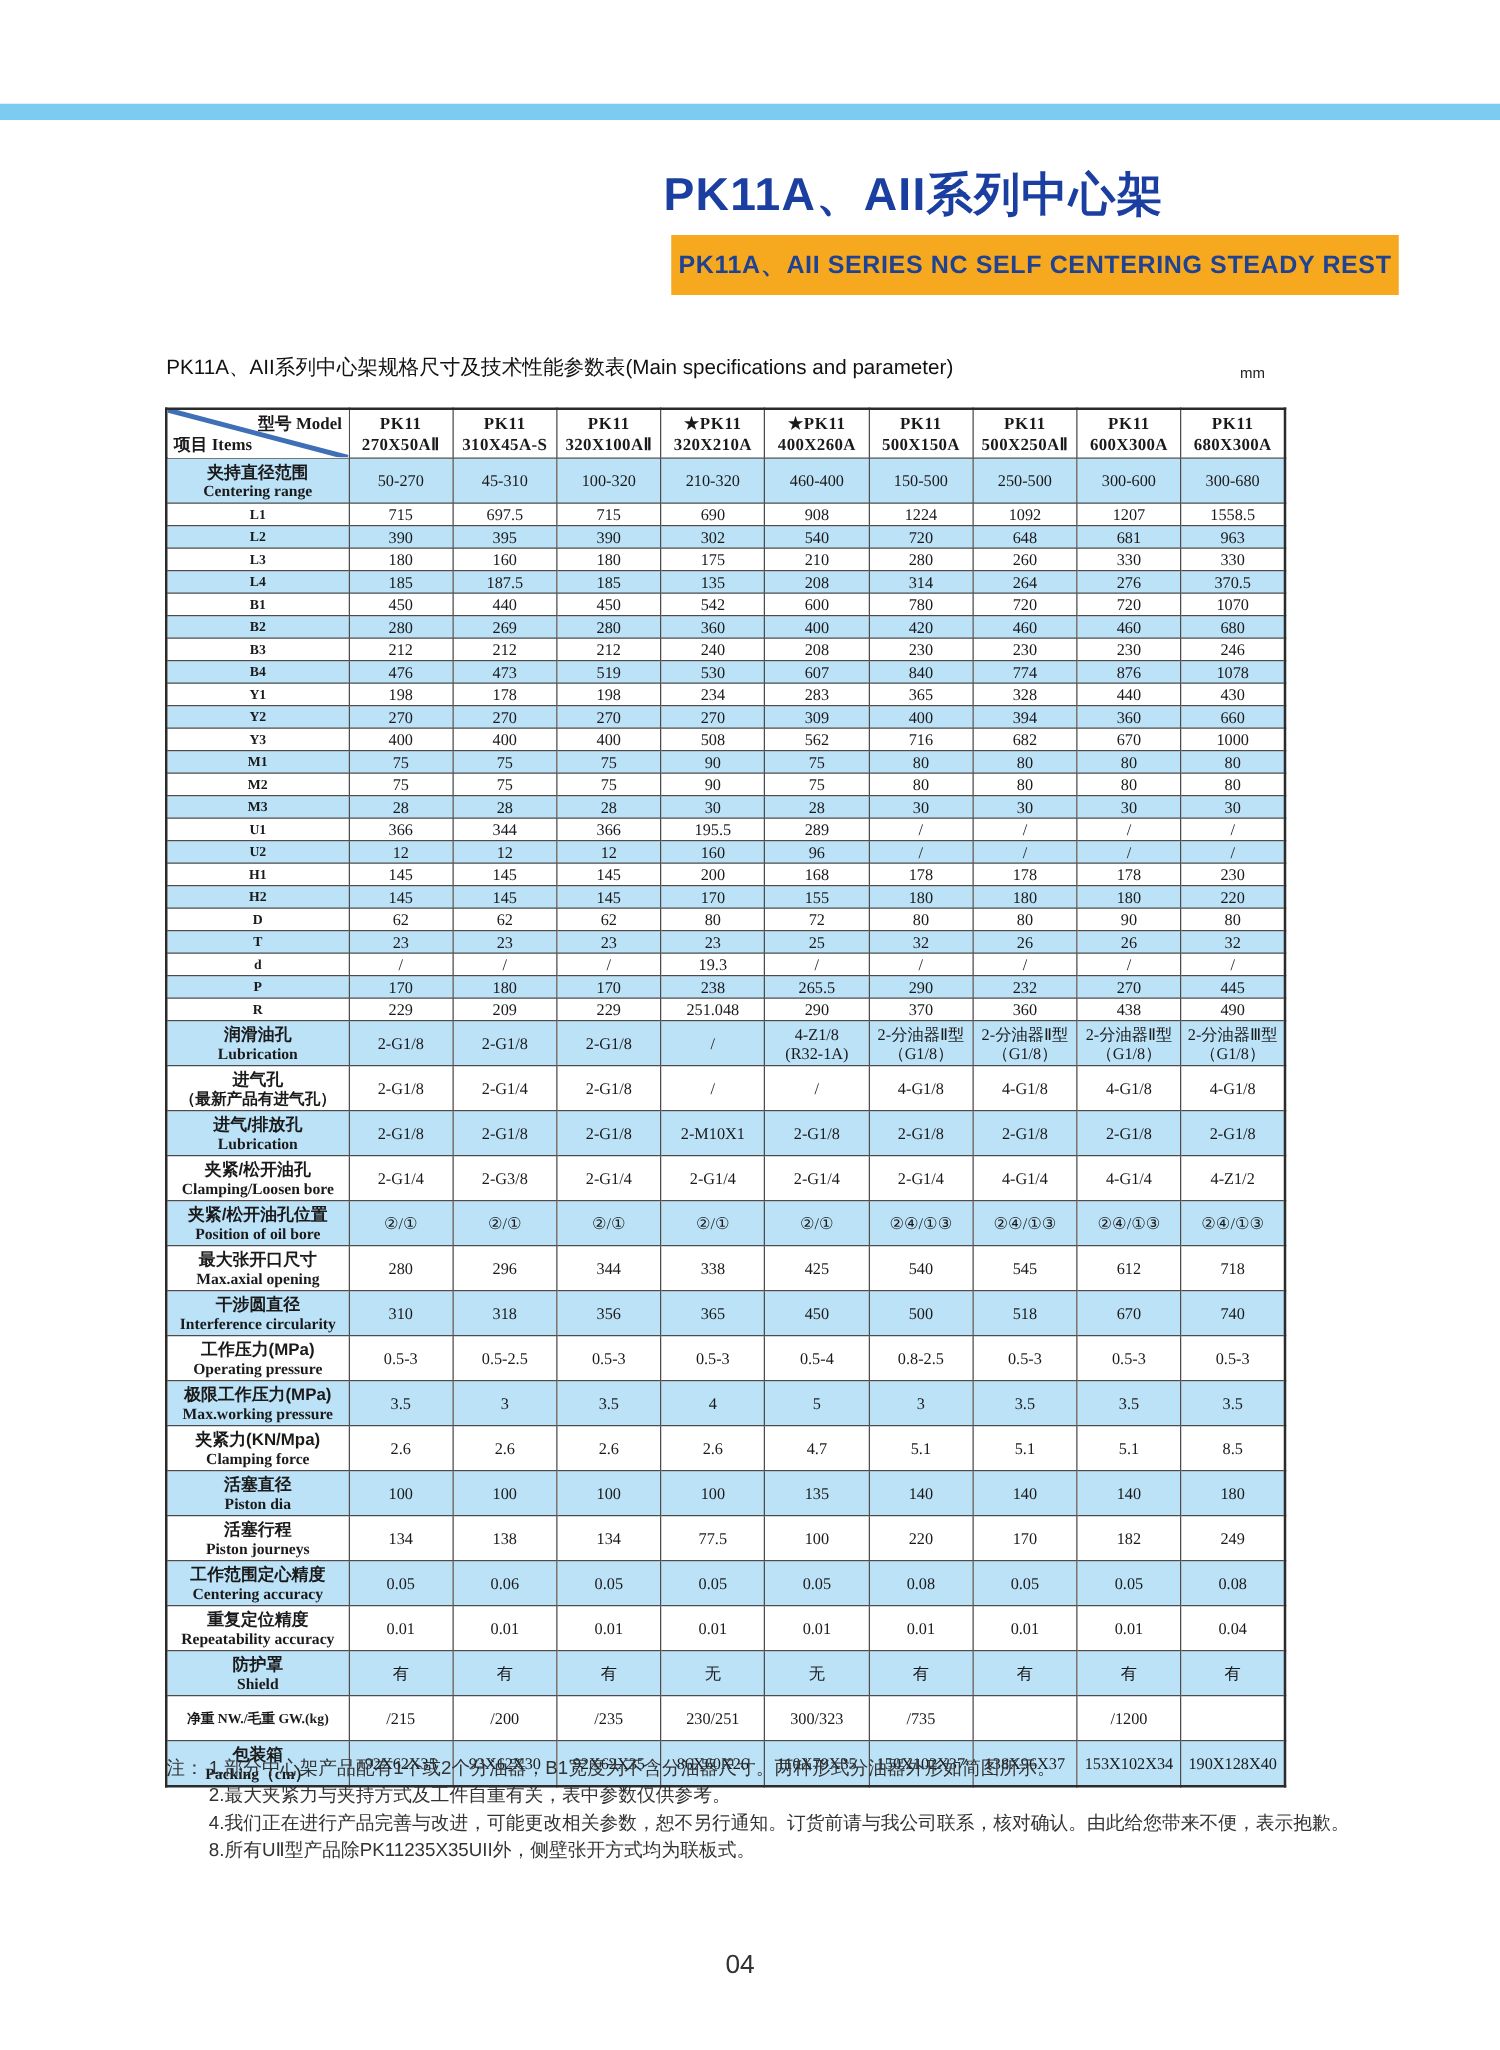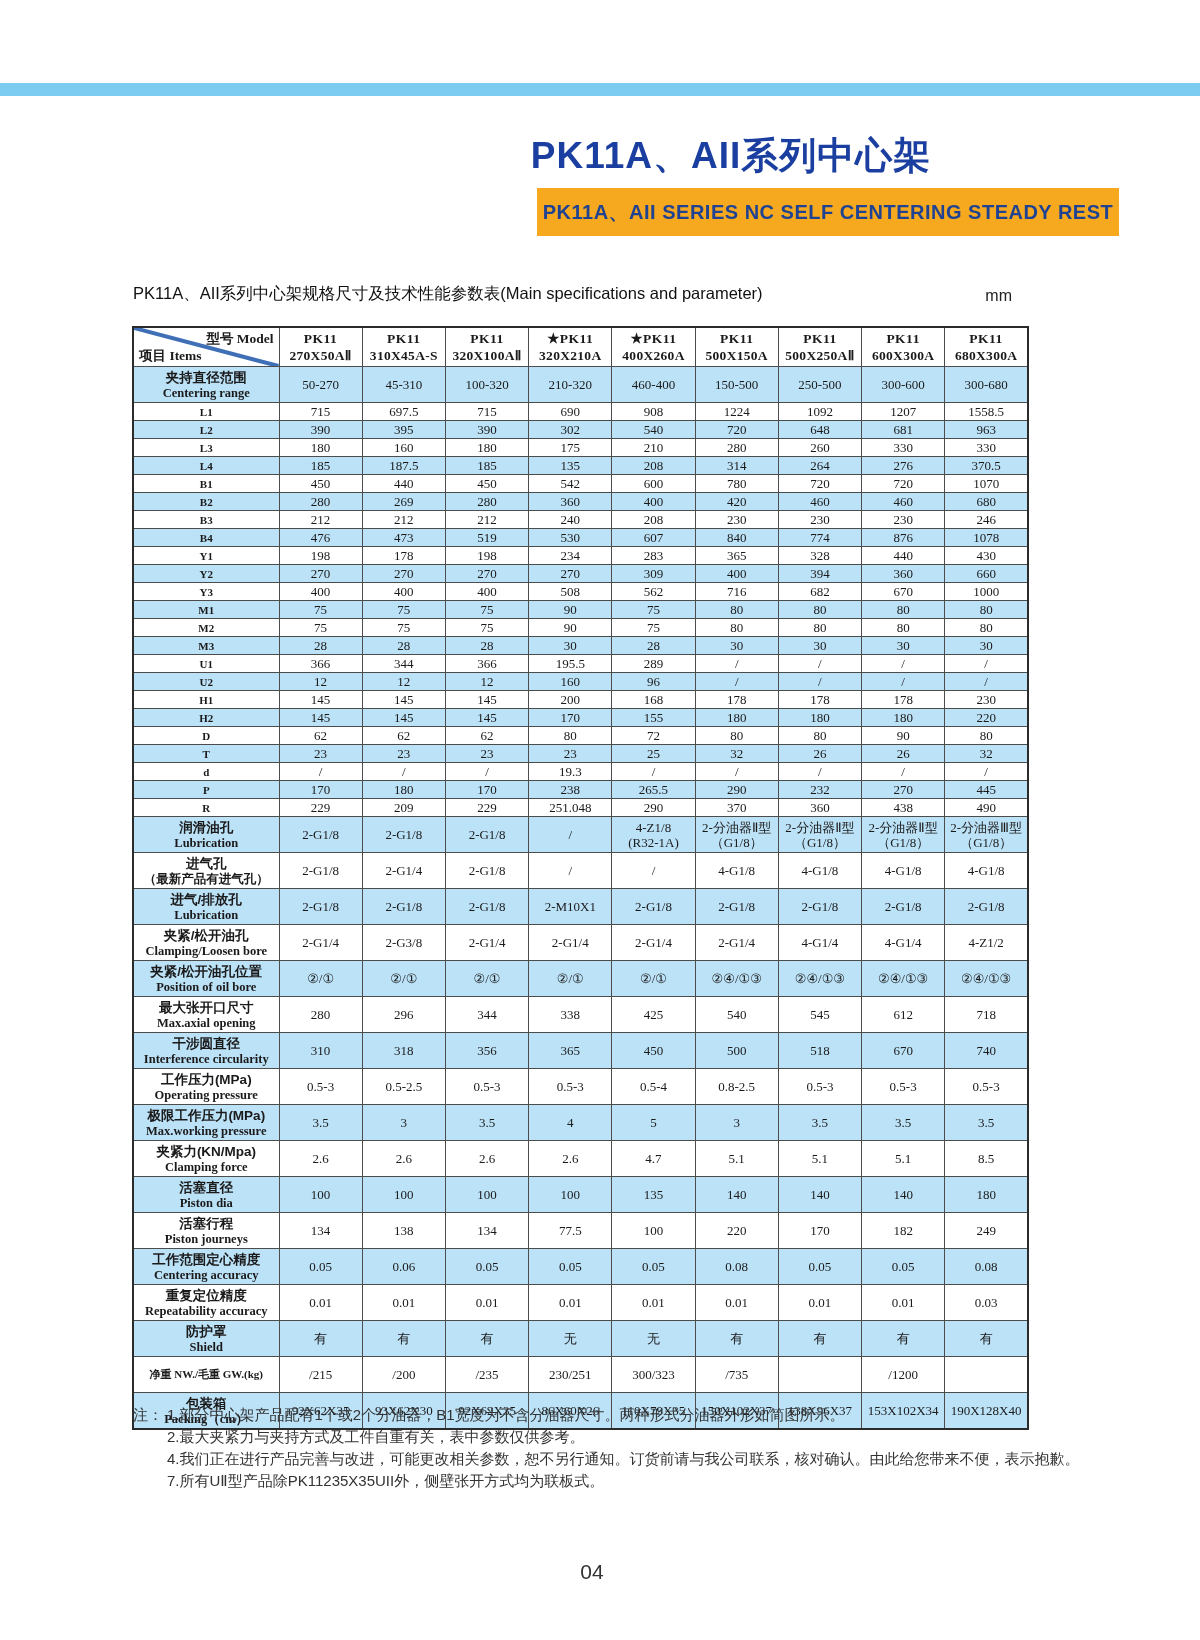--- a/index.html
+++ b/index.html
@@ -6,21 +6,21 @@
   .page{position:relative;width:1200px;height:1640px;background:#ffffff;overflow:hidden;
         font-family:"Liberation Sans",sans-serif;}
   .top-bar{position:absolute;left:0;top:83px;width:1200px;height:13px;}
   .page-title{position:absolute;left:466px;top:130px;width:530px;height:52px;
       font-size:37px;font-weight:bold;text-align:center;letter-spacing:1px;line-height:52px;}
   .banner{position:absolute;left:537px;top:188px;width:582px;height:48px;
       text-align:center;line-height:48px;font-size:20px;font-weight:bold;letter-spacing:.5px;}
   .caption-row{position:absolute;left:133px;top:283px;width:897px;display:flex;
       justify-content:space-between;align-items:flex-end;}
   .caption{font-size:16.5px;color:#111;}
-  .unit{font-size:16px;color:#222;margin-right:18px;}
+  .unit{font-size:12px;color:#222;margin-right:18px;}
   .tbl-wrap{position:absolute;left:132px;top:326px;width:729px;}
   table.spec{border-collapse:collapse;table-layout:fixed;width:897px;
       font-family:"Liberation Serif",serif;}
   table.spec{border:2px solid #2b2b2b;}
   table.spec th,table.spec td{border:1px solid #4c4c4c;padding:0;text-align:center;
       vertical-align:middle;color:#1a1a1a;overflow:hidden;}
   col.c-label{width:146px;}
   thead th{height:38px;background:#fff;font-size:13.5px;line-height:17px;font-weight:bold;}
   td.val{height:17px;font-size:13px;line-height:15px;white-space:pre-line;}
   tr.b td,tr.b th{background:var(--rowblue);}
@@ -621,21 +621,21 @@
               <span class="sub">Repeatability accuracy</span>
             </th>
             <td class="val">0.01</td>
             <td class="val">0.01</td>
             <td class="val">0.01</td>
             <td class="val">0.01</td>
             <td class="val">0.01</td>
             <td class="val">0.01</td>
             <td class="val">0.01</td>
             <td class="val">0.01</td>
-            <td class="val">0.03</td>
+            <td class="val">0.04</td>
           </tr>
           <tr class="b tall">
             <th class="rl">
               <span class="cn">防护罩</span>
               <span class="sub">Shield</span>
             </th>
             <td class="val">有</td>
             <td class="val">有</td>
             <td class="val">有</td>
             <td class="val">无</td>
@@ -675,19 +675,19 @@
         </tbody>
     </table>
   </div>
 
   <div class="notes">
     <span class="nlabel">注：</span>
     <div class="nlines" id="note-lines">
         <div>1.部分中心架产品配有1个或2个分油器，B1宽度为不含分油器尺寸。两种形式分油器外形如简图所示。</div>
         <div>2.最大夹紧力与夹持方式及工件自重有关，表中参数仅供参考。</div>
         <div>4.我们正在进行产品完善与改进，可能更改相关参数，恕不另行通知。订货前请与我公司联系，核对确认。由此给您带来不便，表示抱歉。</div>
-        <div>7.所有UⅡ型产品除PK11235X35UII外，侧壁张开方式均为联板式。</div>
+        <div>8.所有UⅡ型产品除PK11235X35UII外，侧壁张开方式均为联板式。</div>
       </div>
   </div>
 
   <div class="page-num">04</div>
 
 </div>
 
 </body></html>

